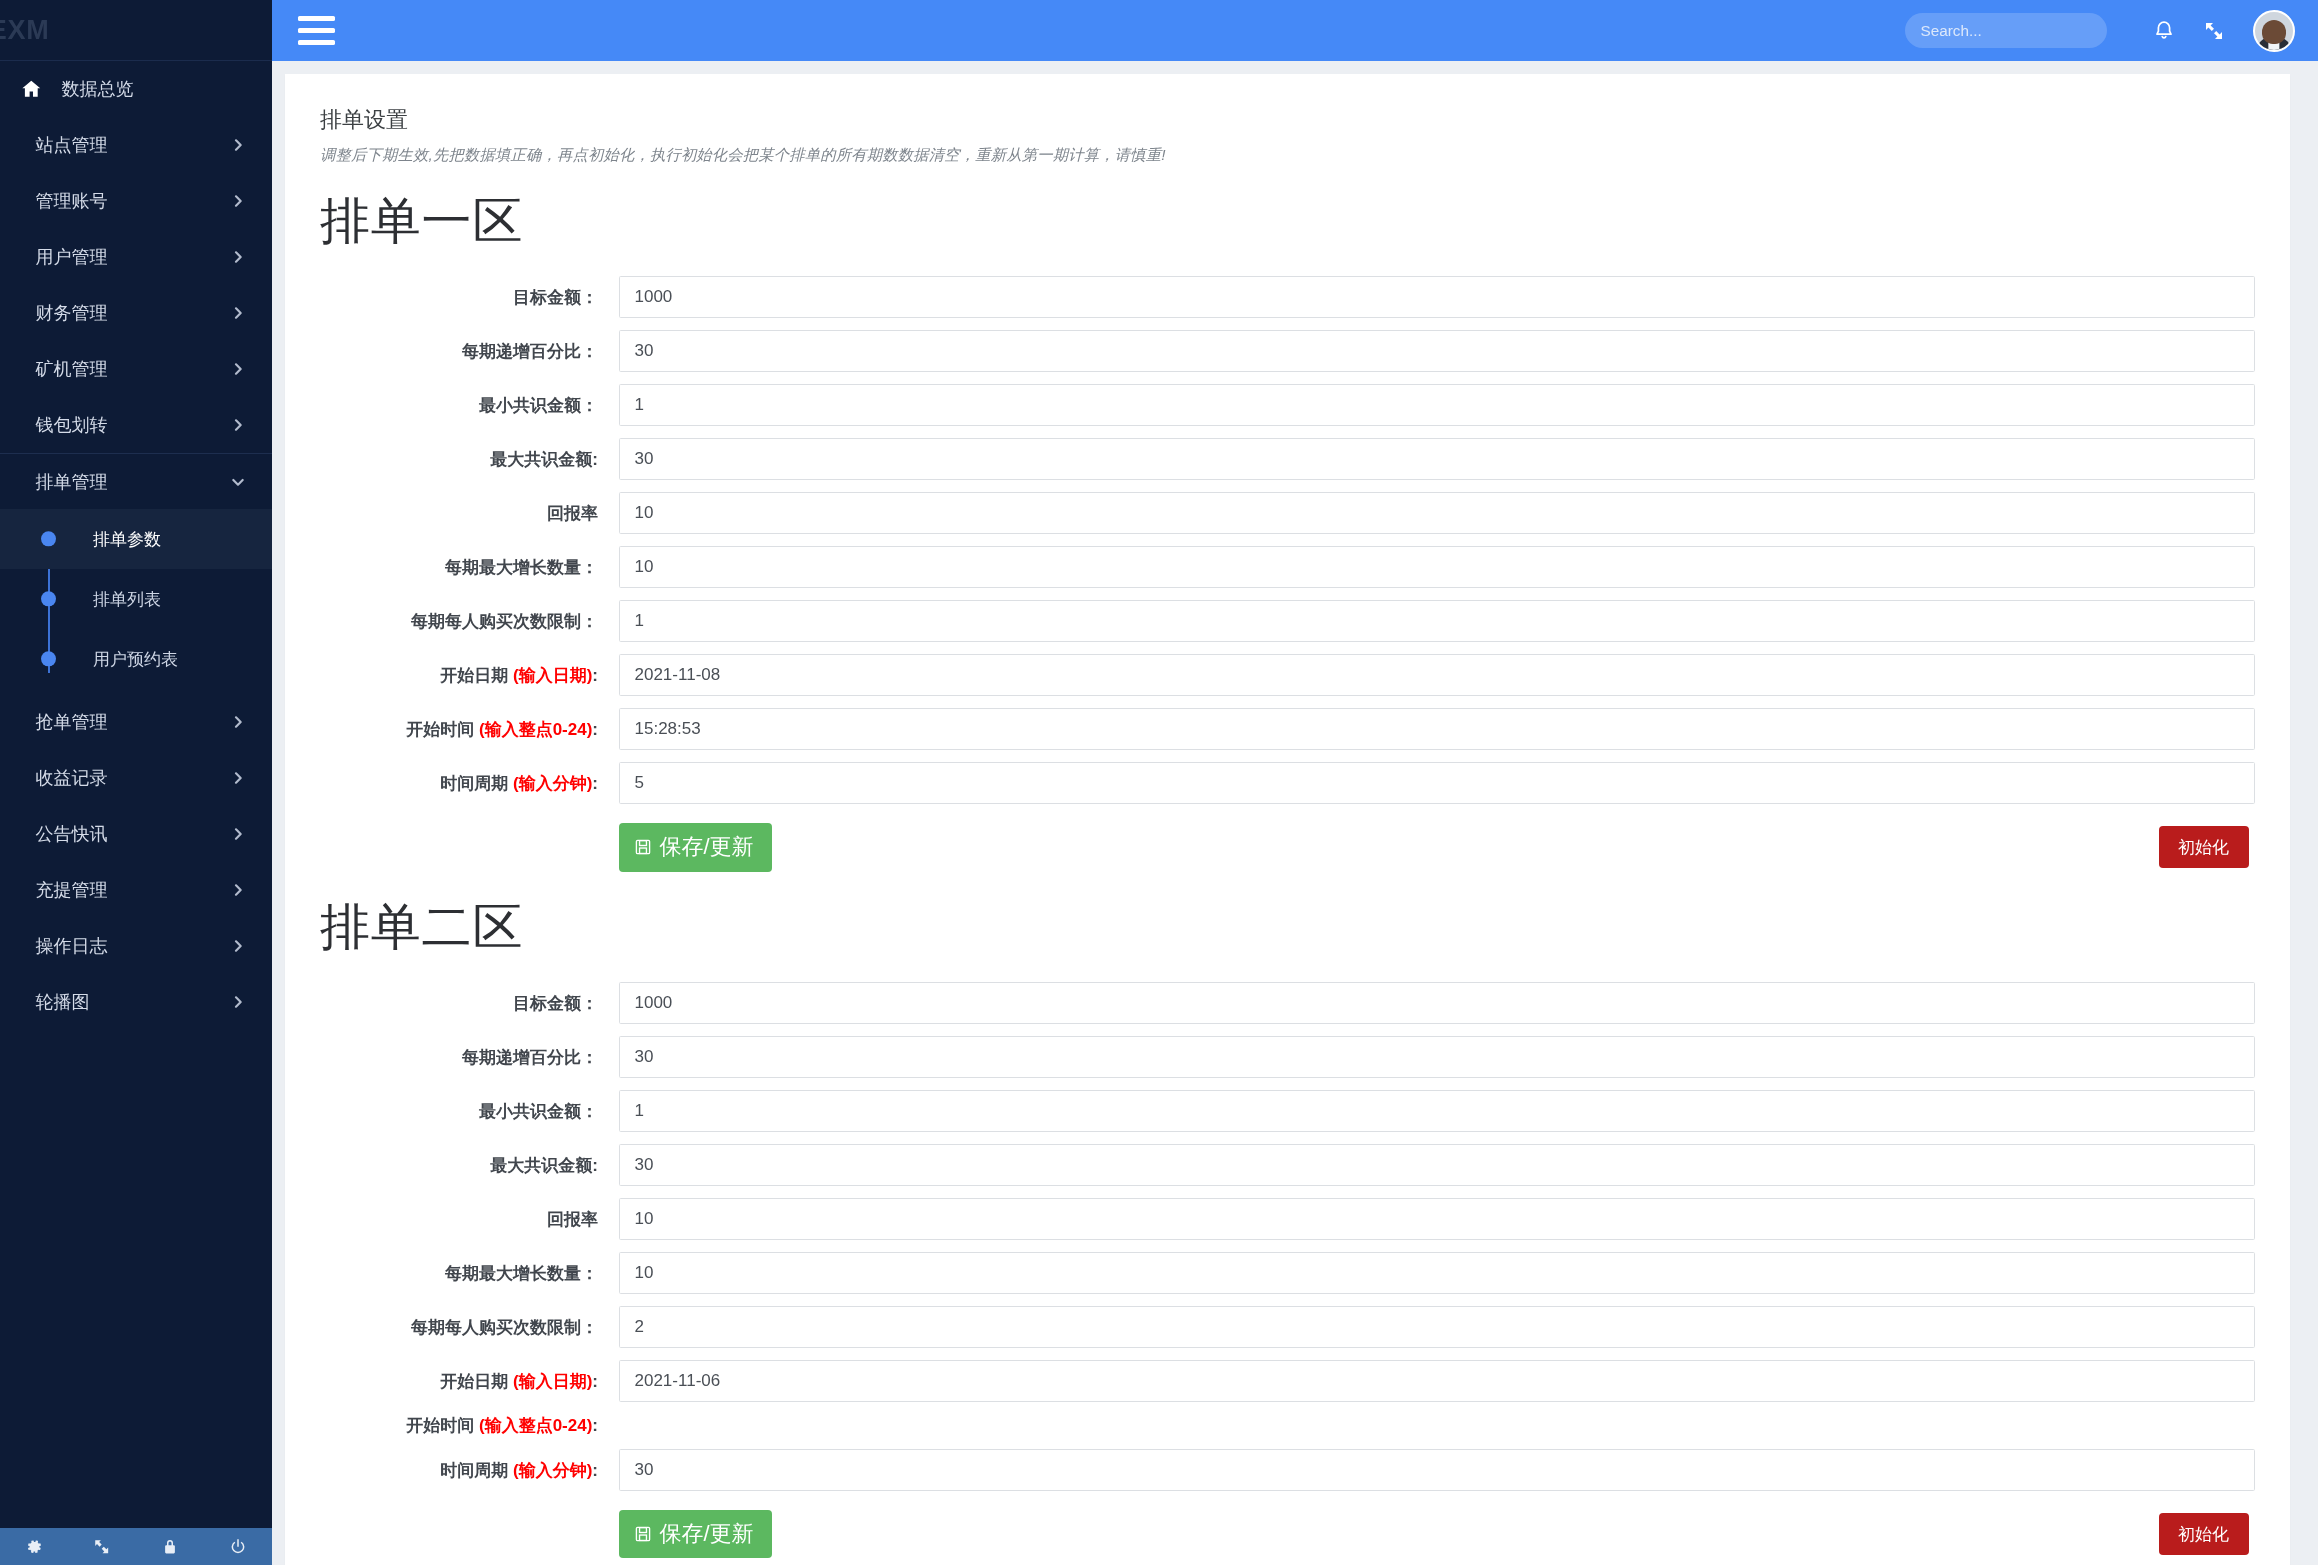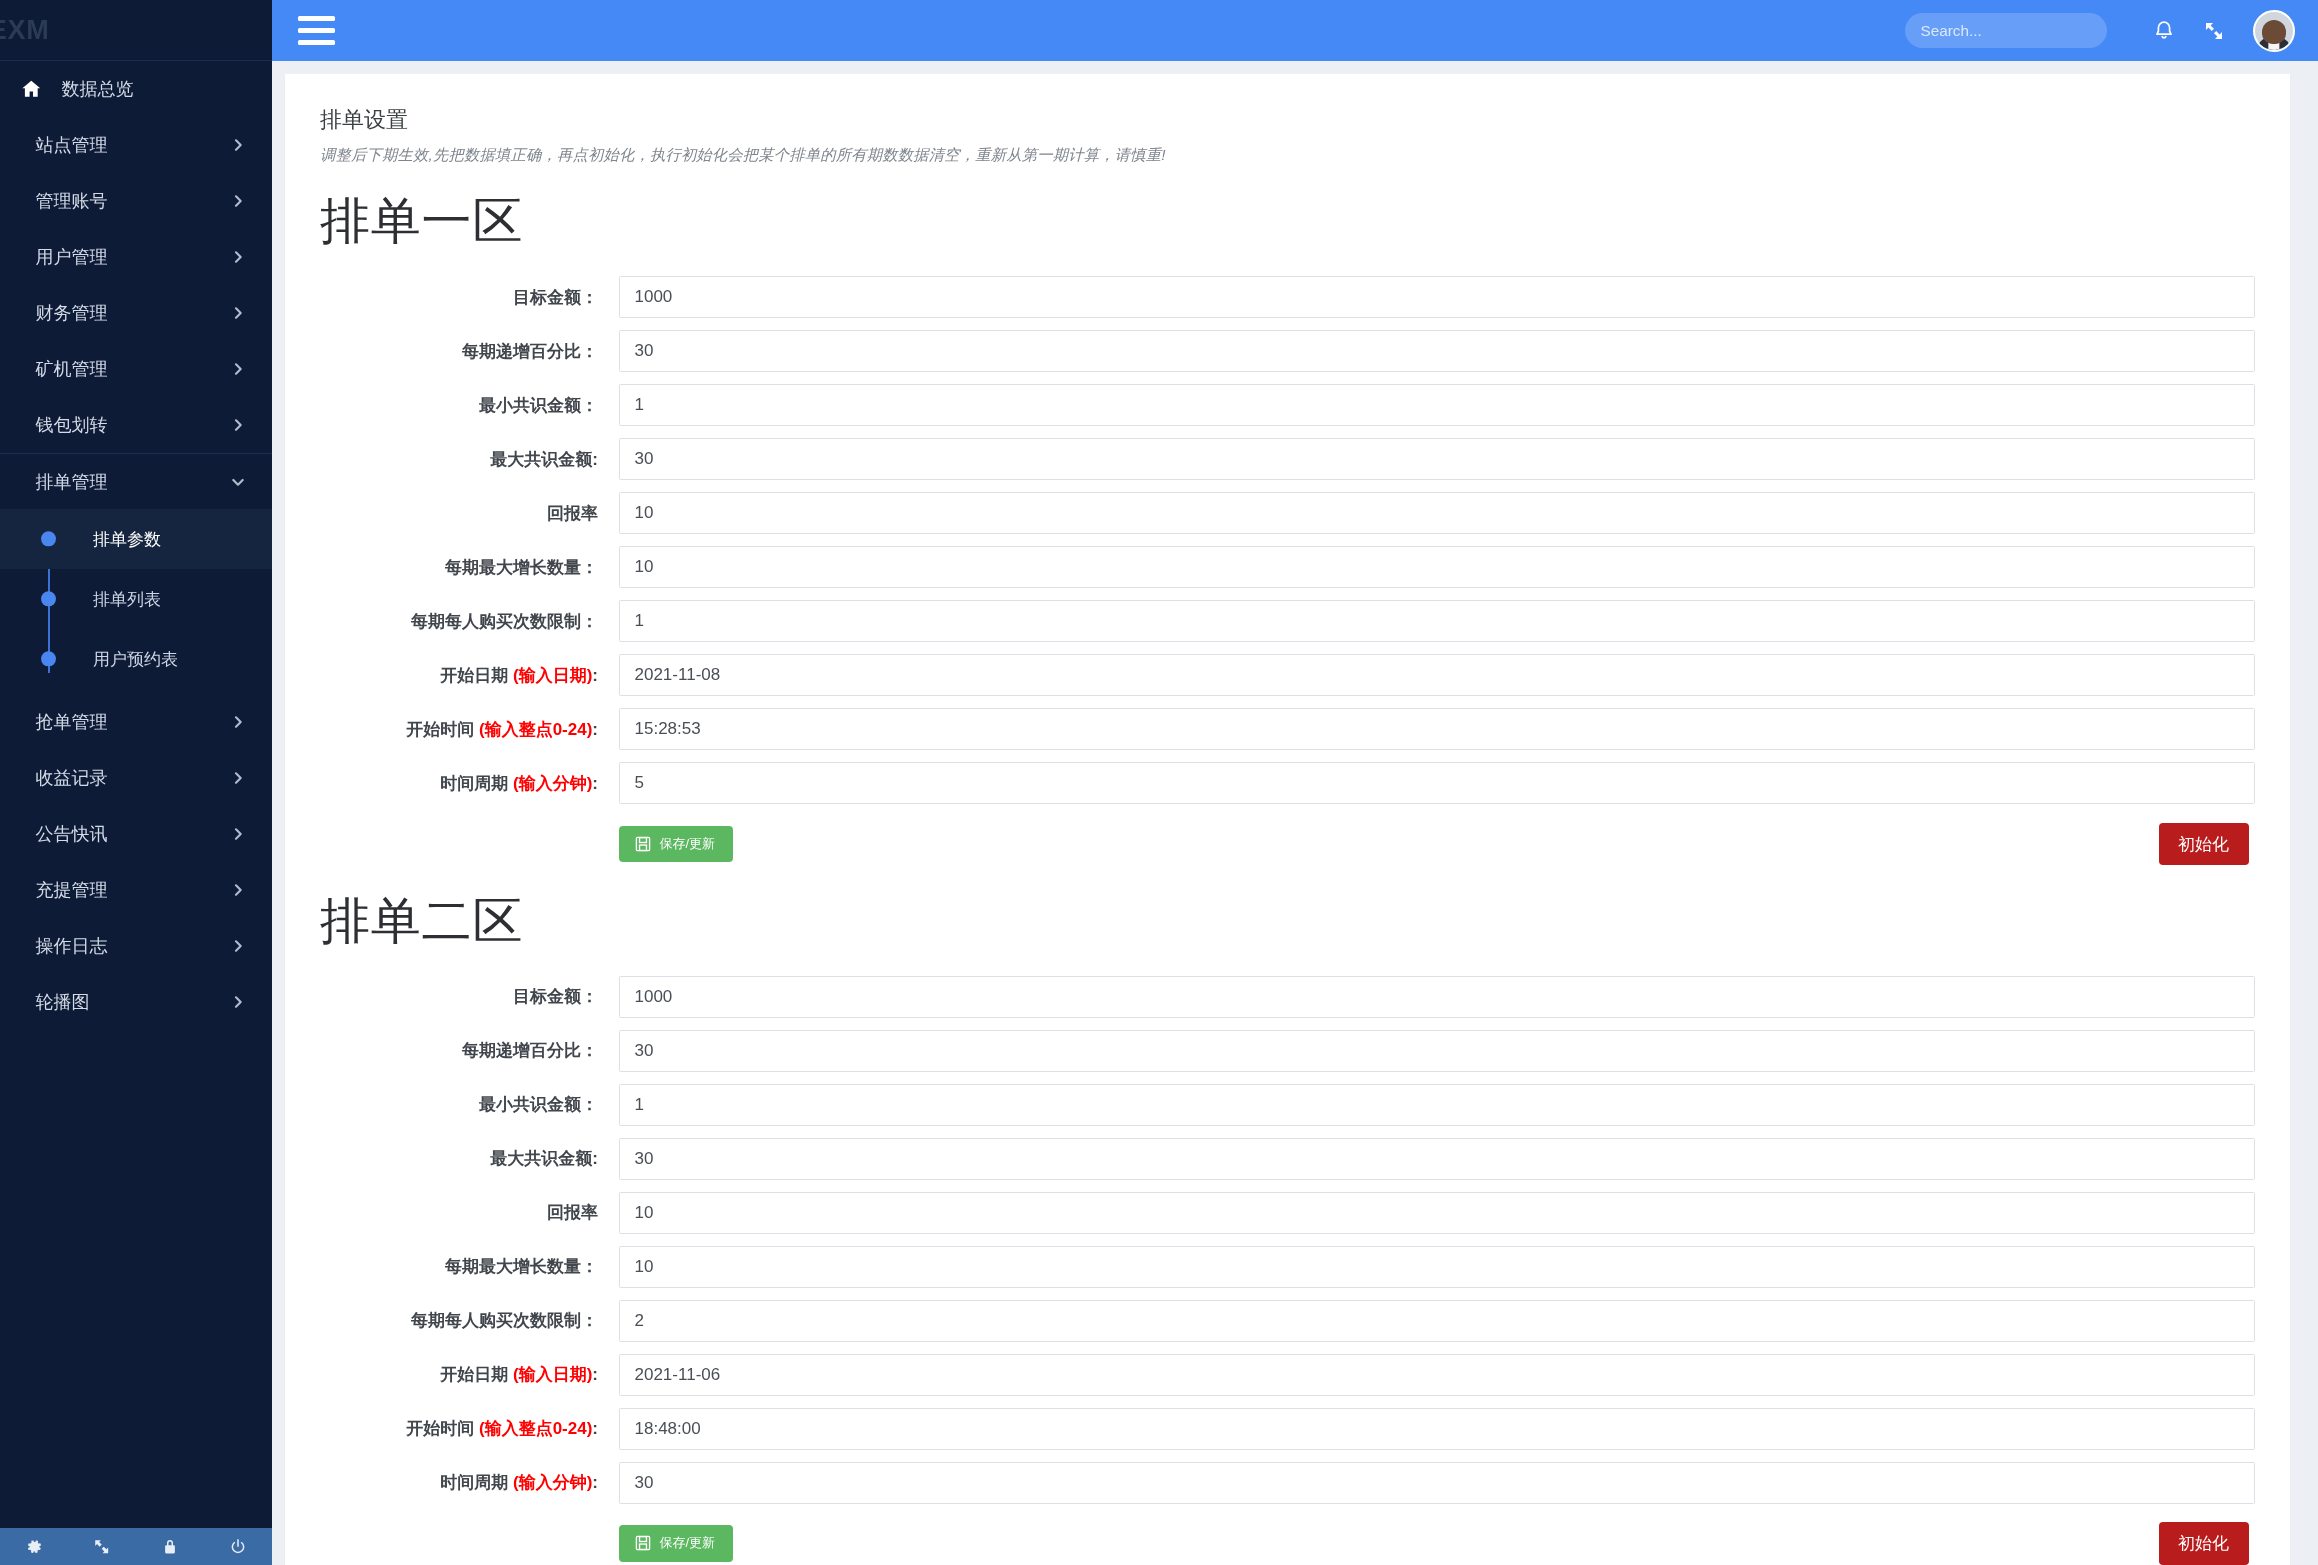--- a/index.html
+++ b/index.html
@@ -183,21 +183,21 @@
     font-family: "Liberation Sans", sans-serif;
     outline: none;
   }
   .btn-row {
     display: flex; align-items: center;
     margin-top: 18.6px; margin-bottom: 11.3px;
     padding-left: 299px;
   }
   .btn-save {
     background: #5cb860; border: none; border-radius: 4px;
-    color: #fff; font-size: 13px;
+    color: #fff; font-size: 22px;
     padding: 9px 18px 9.7px 14.5px;
     display: inline-flex; align-items: center; gap: 8px;
     cursor: pointer;
     font-family: "Liberation Sans", sans-serif;
   }
   .btn-save svg { fill: none; stroke: #fff; stroke-width: 1.8; }
   .btn-init {
     margin-left: auto; margin-right: 6.5px;
     background: #b91c1c; border: none; border-radius: 4px;
     color: #fff; font-size: 17px;
@@ -468,21 +468,20 @@
         <div class="frow">
           <div class="flabel">每期每人购买次数限制：</div>
           <input type="text" class="finput" value="2" style="">
         </div>
         <div class="frow">
           <div class="flabel"><span>开始日期 </span><span class="hint">(输入日期)</span><span class="paren">:</span></div>
           <input type="text" class="finput" value="2021-11-06" style="">
         </div>
         <div class="frow">
           <div class="flabel"><span>开始时间 </span><span class="hint">(输入整点0-24)</span><span class="paren">:</span></div>
-          <input type="text" class="finput" value="18:48:00" style="">
         </div>
         <div class="frow">
           <div class="flabel"><span>时间周期 </span><span class="hint">(输入分钟)</span><span class="paren">:</span></div>
           <input type="text" class="finput" value="30" style="">
         </div>
         <div class="btn-row">
           <button class="btn-save">
             <svg width="18" height="18" viewBox="0 0 24 24">
               <rect x="3.2" y="3.2" width="17.6" height="17.6" rx="1.6"></rect>
               <rect x="7.4" y="3.6" width="9.2" height="6.4"></rect>

